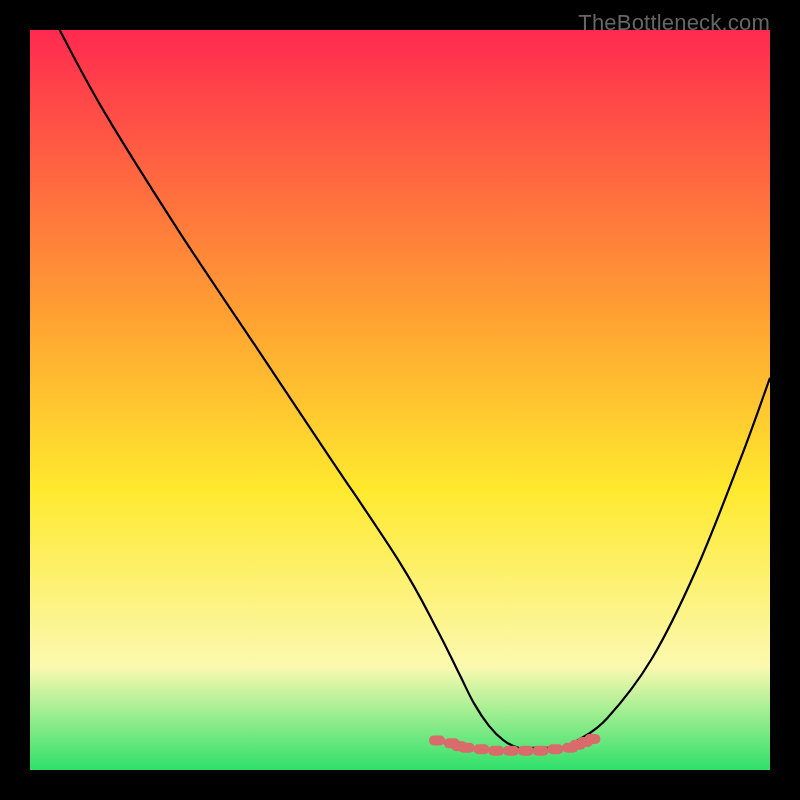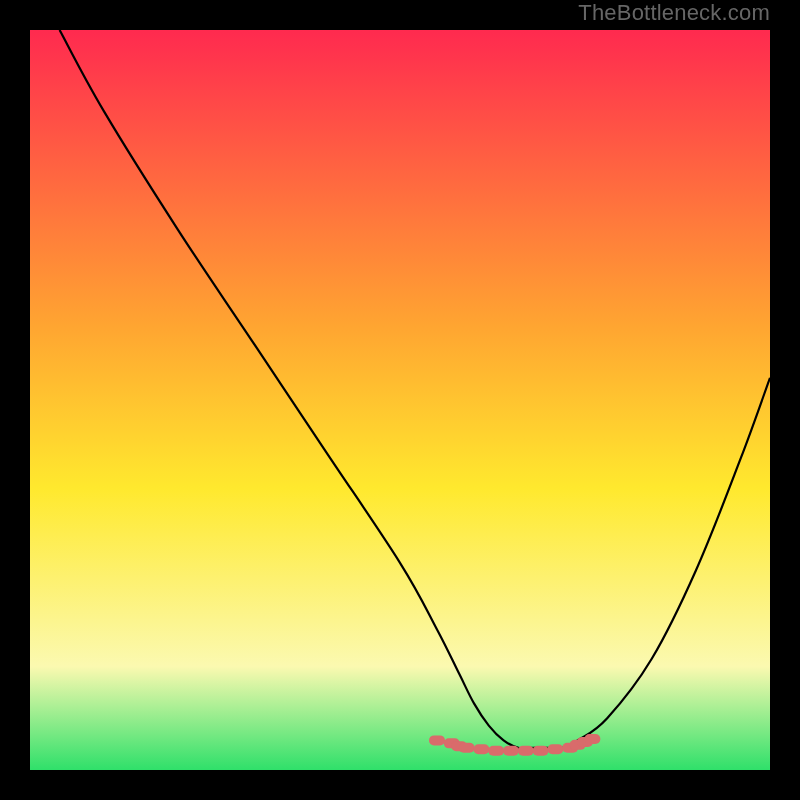--- a/index.html
+++ b/index.html
@@ -34,21 +34,21 @@
   }
   .curve-svg {
     position: absolute;
     left: 0;
     top: 0;
     width: 740px;
     height: 740px;
   }
   .watermark {
     position: absolute;
-    top: 0;
+    top: 10px;
     right: 30px;
     color: #666;
     font-size: 22px;
     font-weight: 500;
     letter-spacing: 0.2px;
   }
 </style>
 </head>
 <body>
 

